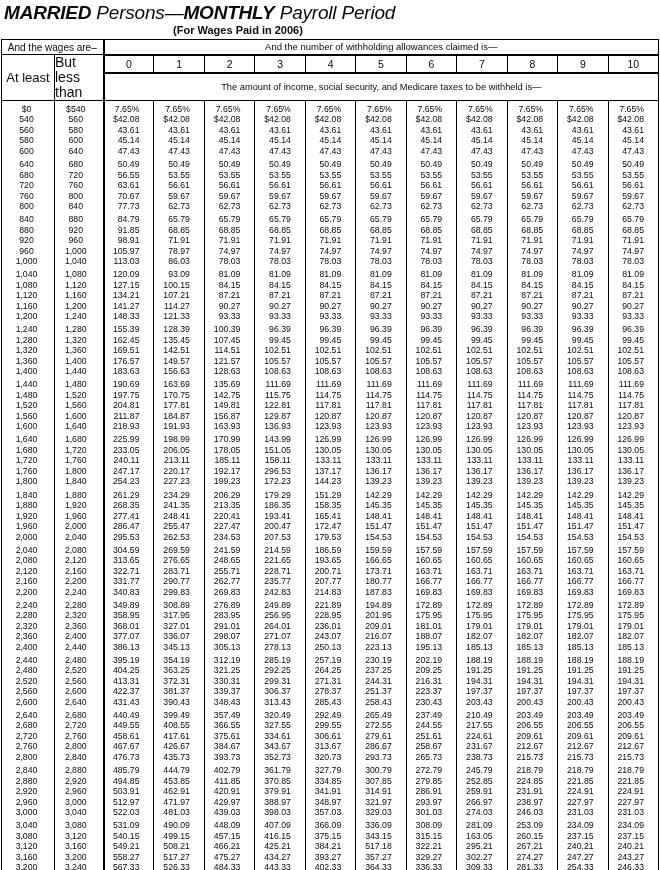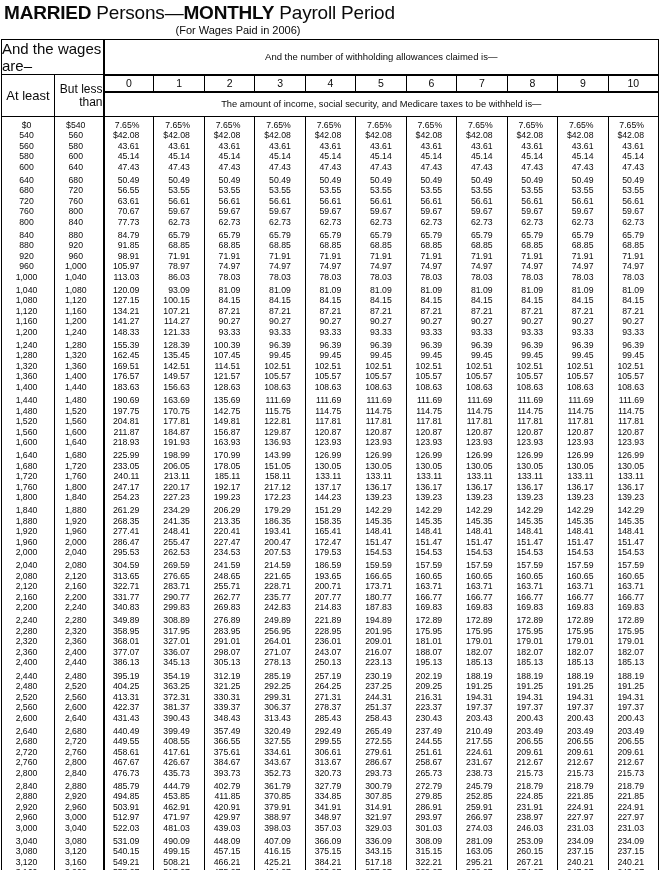--- a/index.html
+++ b/index.html
@@ -3,30 +3,30 @@
 <meta charset="utf-8">
 <style>
   * { box-sizing: border-box; }
   html,body { margin:0; padding:0; }
   body {
     width:660px; height:870px; background:#ffffff; color:#0a0a0a;
     font-family:"Liberation Sans", sans-serif;
     -webkit-font-smoothing:antialiased;
   }
   .page { width:660px; height:870px; overflow:hidden; }
-  .title { margin:2px 0 0 4px; font-size:19px; font-weight:normal; letter-spacing:-0.2px; white-space:nowrap; }
+  .title { margin:2px 0 0 4px; font-size:19px; font-weight:normal; letter-spacing:-0.2px; white-space:nowrap;font-style:italic; }
   .title .b { font-weight:bold; }
-  .subtitle { width:476px; text-align:center; font-weight:normal; font-size:11px; margin:0 0 3px 0; }
+  .subtitle { width:476px; text-align:center; font-weight:bold; font-size:11px; margin:0 0 3px 0; }
   table.wage-table { border-collapse:collapse; table-layout:fixed; width:658px; margin-left:1px; border:1.5px solid #000; }
   col.ca { width:53px; } col.cb { width:49px; }
   th { font-weight:normal; padding:0; }
-  .h-wages { font-size:15px; height:15px; border:1px solid #000; border-right:2px solid #000; text-align:left; }
+  .h-wages { font-size:10px; height:15px; border:1px solid #000; border-right:2px solid #000; text-align:center; }
   .h-allow { font-size:9.5px; height:15px; border:1px solid #000; border-bottom:2px solid #000; text-align:center;margin-top:44px; }
   .h-atleast { font-size:13px; border:1px solid #000; text-align:center; }
-  .h-butless { font-size:12px; line-height:1.08; border:1px solid #000; border-right:2px solid #000; text-align:right; }
+  .h-butless { font-size:14px; line-height:1.08; border:1px solid #000; border-right:2px solid #000; text-align:left; }
   .h-num { font-size:10.5px; height:17px; border:1px solid #000; border-bottom:2px solid #000; text-align:center; }
   .h-amount { font-size:9.3px; height:25px; border:1px solid #000; border-left:2px solid #000; border-bottom:1.5px solid #000; text-align:center; }
   thead { border-bottom:1.5px solid #000; }
   td {
     border-left:1px solid #000; font-size:8.7px; height:10.4px; line-height:10.5px;
     padding:0 14px 0 0; text-align:right; white-space:nowrap; overflow:visible;
   }
   td.colA { border-left:none; text-align:center; padding:0 3px 0 0; }
   td.colB { text-align:center; padding:0 6px 0 0; }
   td.c0 { border-left:2px solid #000; }
@@ -589,21 +589,21 @@
           <td class="val">133.11</td>
           <td class="val">133.11</td>
           <td class="val">133.11</td>
         </tr>
         <tr>
           <td class="colA">1,760</td>
           <td class="colB">1,800</td>
           <td class="val c0">247.17</td>
           <td class="val">220.17</td>
           <td class="val">192.17</td>
-          <td class="val">217.12</td>
+          <td class="val">296.53</td>
           <td class="val">137.17</td>
           <td class="val">136.17</td>
           <td class="val">136.17</td>
           <td class="val">136.17</td>
           <td class="val">136.17</td>
           <td class="val">136.17</td>
           <td class="val">136.17</td>
         </tr>
         <tr>
           <td class="colA">1,800</td>

